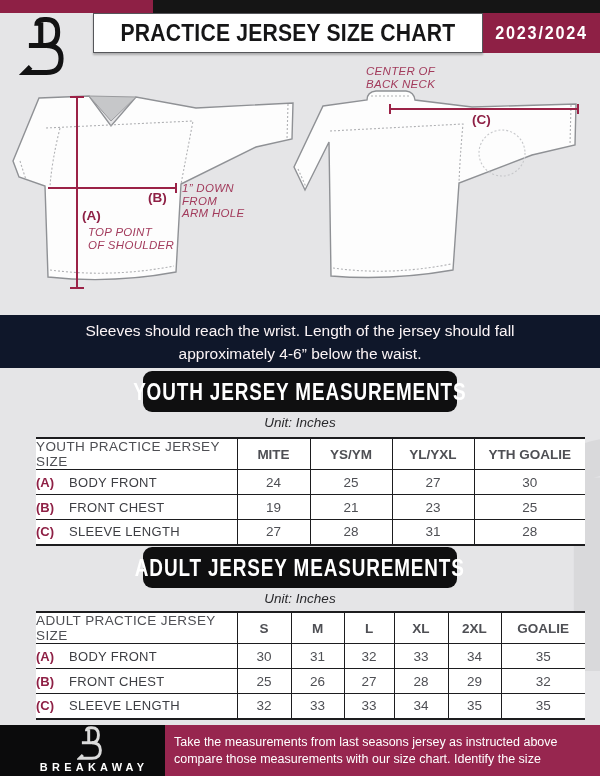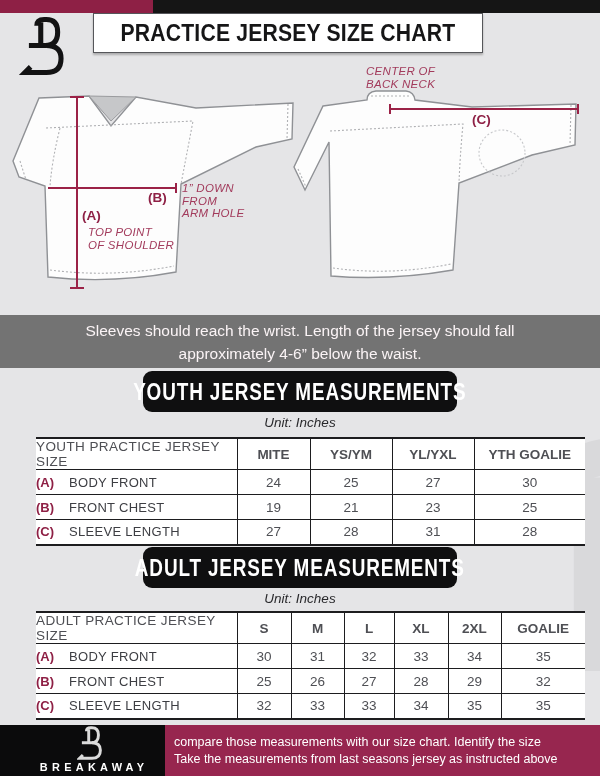--- a/index.html
+++ b/index.html
@@ -23,21 +23,21 @@
   .year-box span{color:#fff;font-weight:bold;font-size:18px;letter-spacing:2px;
                  transform:scaleX(.9);white-space:nowrap;}
 
   
   .diagram-svg{position:absolute;left:0;top:80px;z-index:1;}
   .anno{position:absolute;color:#a23b5c;font-style:italic;font-size:11.5px;line-height:12.5px;
         letter-spacing:.3px;z-index:2;}
   .anno-key{position:absolute;color:#8e2045;font-weight:bold;font-style:normal;font-size:13.5px;z-index:2;}
 
   
-  .fit-banner{position:absolute;left:0;top:315px;width:600px;height:53px;background:#737373;
+  .fit-banner{position:absolute;left:0;top:315px;width:600px;height:53px;background:#0f172a;
               display:flex;flex-direction:column;align-items:center;justify-content:center;
               color:#fbf4f6;font-size:15.5px;line-height:23px;z-index:2;text-align:center;}
 
   
   .section-banner{position:absolute;left:143px;width:314px;height:41px;background:#0f0f10;
                   border-radius:9px;display:flex;align-items:center;justify-content:center;z-index:2;}
   .section-banner span{color:#fff;font-weight:bold;font-size:22px;letter-spacing:1px;
                        white-space:nowrap;transform:scaleX(.86) scaleY(1.08);}
   .unit-label{position:absolute;left:0;width:600px;text-align:center;font-style:italic;
               font-size:13.5px;color:#29292c;z-index:2;}
@@ -93,20 +93,23 @@
     <div class="maroon"></div>
   </div>
 
   <div class="logo-header">
     <svg width="54" height="62" viewBox="0 0 80 110">
       <use href="#monogram" stroke="#121213" stroke-width="9"></use>
     </svg>
   </div>
   <div class="title-box">
     <span>PRACTICE JERSEY SIZE CHART</span>
+  </div>
+  <div class="year-box">
+    <span>2023/2024</span>
   </div>
 
   <svg class="diagram-svg" width="600" height="230" viewBox="0 80 600 230">
 
     <g stroke="#8f9195" stroke-width="1.4" fill="#fdfdfd">
       <path d="M39 98 L89 96 L111 126 L136 97 L196 108 L293 103 L292 139 L256 147 L181 184
                L176 272 Q112 284 48 277 L45 186 L19 177 L13 161 Z"></path>
       <path d="M89 96 L136 97 L111 121 Z" fill="#c6c7c9" stroke="#9a9b9e" stroke-width="1"></path>
     </g>
     <g stroke="#b0b1b4" stroke-width="1.1" fill="none" stroke-dasharray="2 2">
@@ -264,17 +267,17 @@
   </tbody>
     </table>
 
   <div class="footer-black">
     <svg width="26" height="36" viewBox="0 0 80 110">
       <use href="#monogram" stroke="#dcdcdc" stroke-width="9"></use>
     </svg>
     <span class="wordmark">BREAKAWAY</span>
   </div>
   <div class="footer-note">
+    <div>Take the measurements from last seasons jersey as instructed above</div>
     <div>compare those measurements with our size chart. Identify the size</div>
-    <div>Take the measurements from last seasons jersey as instructed above</div>
   </div>
 
 </div>
 
 </body></html>

